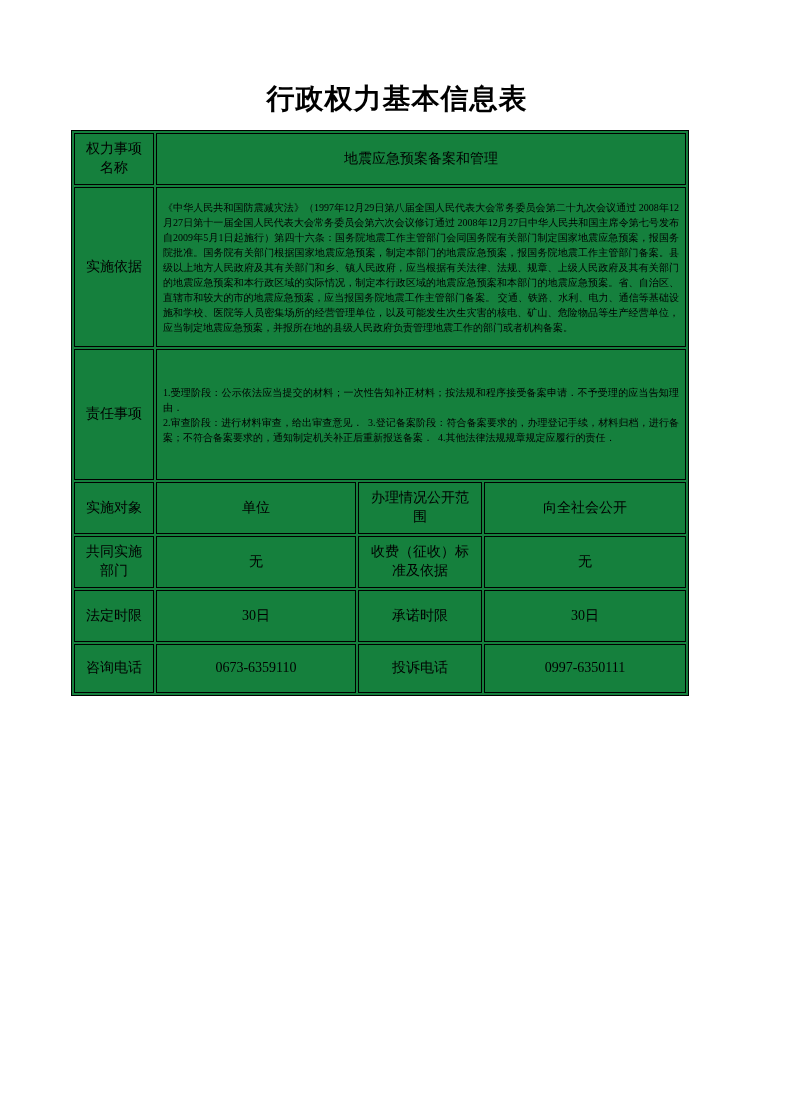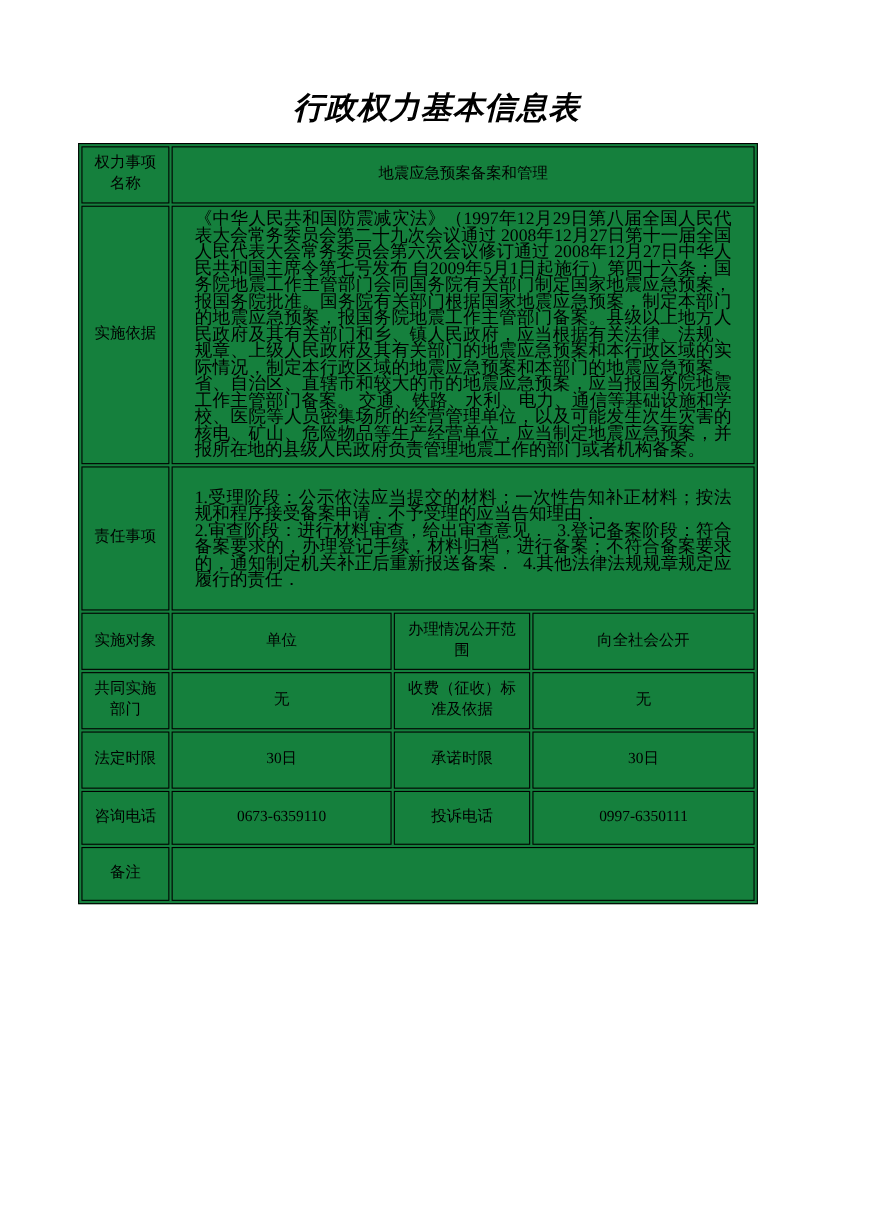--- a/index.html
+++ b/index.html
@@ -16,21 +16,20 @@
     background: #fff;
     overflow: hidden;
   }
   .doc-title {
     margin: 84px 0 16px 0;
     text-align: center;
     font-size: 28px;
     font-weight: bold;
     letter-spacing: 1px;
     line-height: 30px;
-    font-style: italic;
   }
   table.info-table {
     margin: 13px 0 0 71px;
     width: 618px;
     table-layout: fixed;
     border-collapse: separate;
     border-spacing: 2px;
     border: 1px solid #000;
     background: #15803d;
   }
@@ -41,23 +40,23 @@
     font-size: 14px;
     line-height: 1.35;
     padding: 2px 4px;
     overflow: hidden;
     word-break: break-all;
   }
   td.label { white-space: pre-line; }
   td.para {
     text-align: justify;
     white-space: pre-wrap;
-    font-size: 16px;
+    font-size: 10px;
     line-height: 15px;
-    padding: 4px 20px;
+    padding: 4px 6px;
   }
 </style>
 </head>
 <body>
 
 <div class="page">
 
   <h1 class="doc-title">行政权力基本信息表</h1>
 
   <table class="info-table">
@@ -102,20 +101,16 @@
         <td>30日</td>
         <td class="label">承诺时限</td>
         <td>30日</td>
       </tr>
       <tr>
         <td class="label" style="height:49px">咨询电话</td>
         <td>0673-6359110</td>
         <td class="label">投诉电话</td>
         <td>0997-6350111</td>
       </tr>
-      <tr>
-        <td class="label" style="height:49px">备注</td>
-        <td colspan="3"></td>
-      </tr>
     </tbody>
   </table>
 
 </div>
 
 </body></html>

